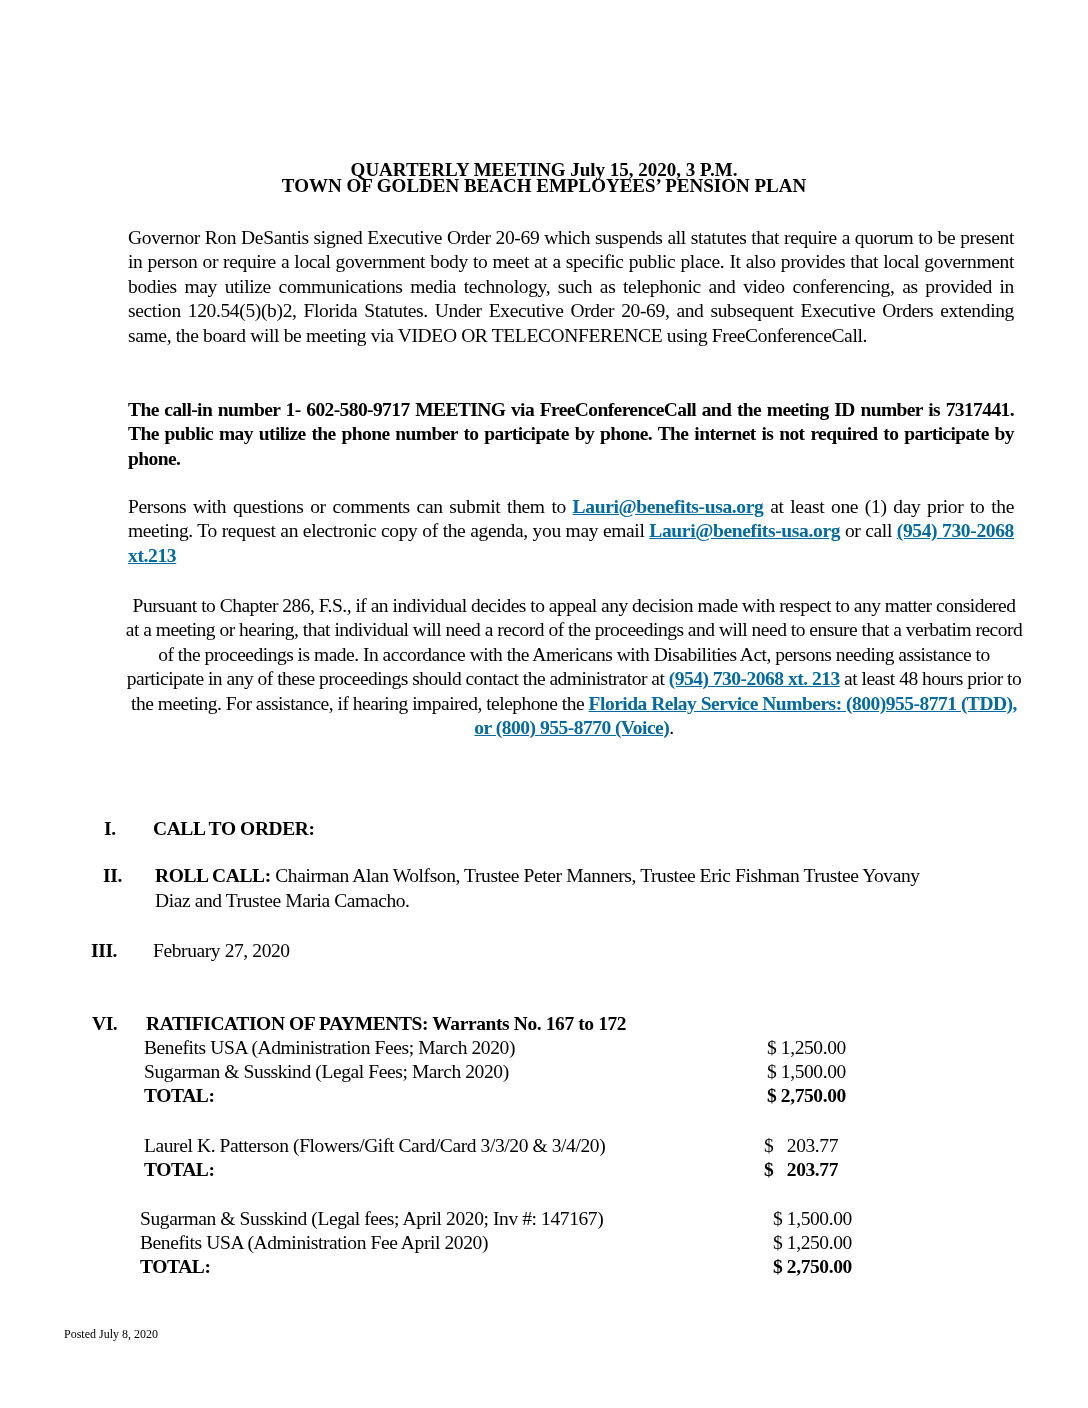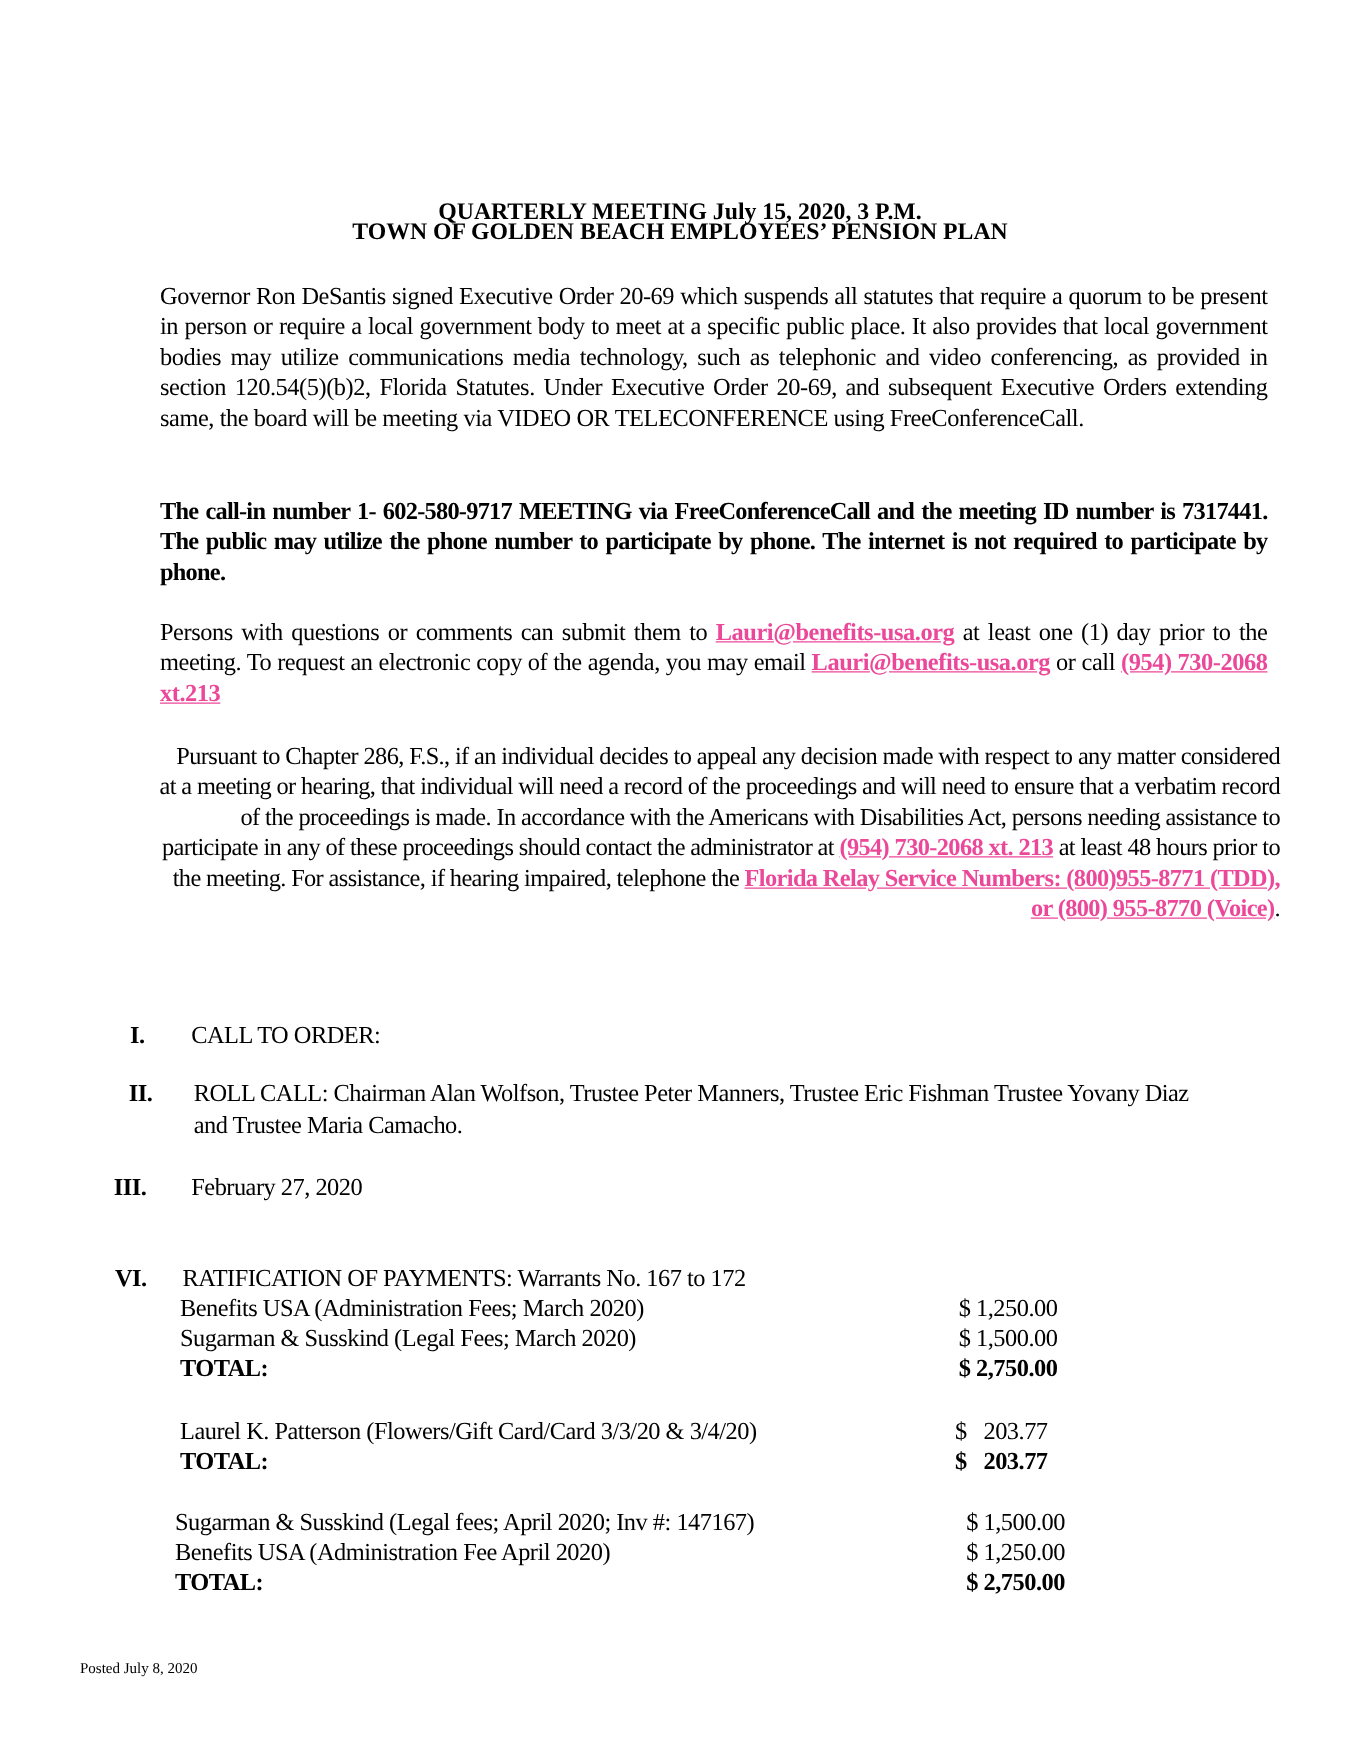--- a/index.html
+++ b/index.html
@@ -35,35 +35,35 @@
     .para {
       position: absolute;
       font-size: 19.5px;
       line-height: 24.4px;
       text-align: justify;
       letter-spacing: -0.35px;
     }
     .p1 { left: 128px; top: 226px; width: 886px; }
     .p2 { left: 128px; top: 398px; width: 886px; font-weight: bold; letter-spacing: -0.6px; }
     .p3 { left: 128px; top: 495px; width: 886px; }
-    .p4 { left: 124px; top: 594px; width: 900px; text-align: right; letter-spacing: -0.5px; }
+    .p4 { left: 124px; top: 594px; width: 900px; text-align: center; letter-spacing: -0.5px; }
     .u { text-decoration: underline; font-weight: bold; }
-    a.u { color: #ec4899; }
+    a.u { color: #0369a1; }
 
     .agenda-item {
       position: absolute;
       font-size: 19.5px;
       line-height: 25px;
       letter-spacing: -0.4px;
     }
     .numeral {
       position: absolute;
       font-weight: bold;
     }
-    .item-title { font-weight: normal; }
+    .item-title { font-weight: bold; }
     .item-i { top: 816px; }
     .item-i .numeral { left: 104px; }
     .item-i .item-body { position: absolute; left: 153px; white-space: nowrap; }
 
     .item-ii { top: 863px; }
     .item-ii .numeral { left: 93px; margin-left: 10px; }
     .item-ii .item-body { position: absolute; left: 155px; width: 800px; }
 
     .item-iii { top: 938px; }
     .item-iii .numeral { left: 91px; }

